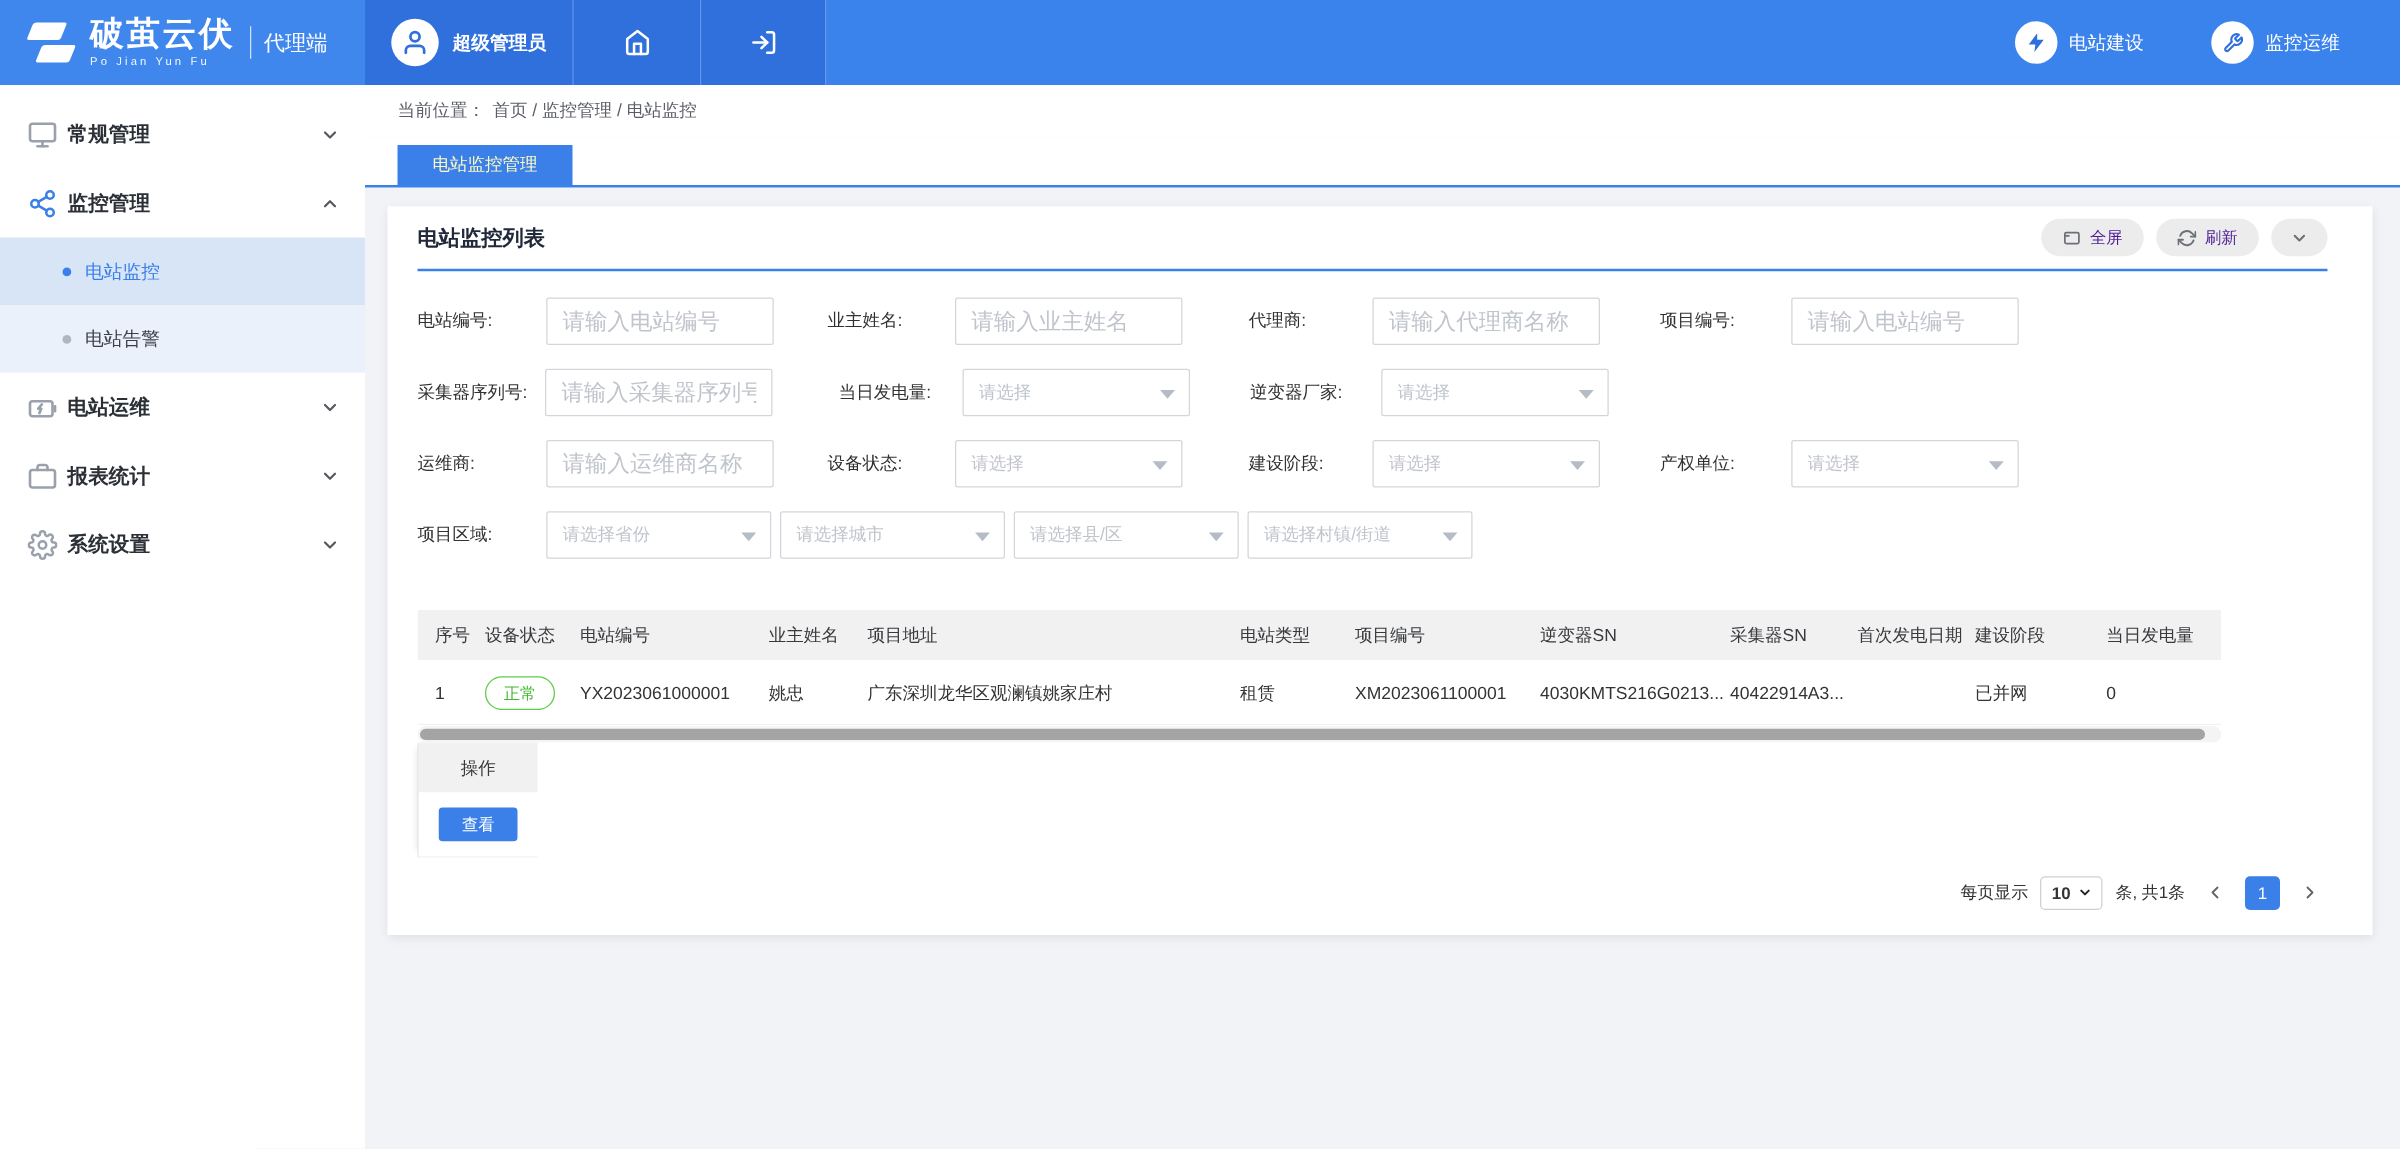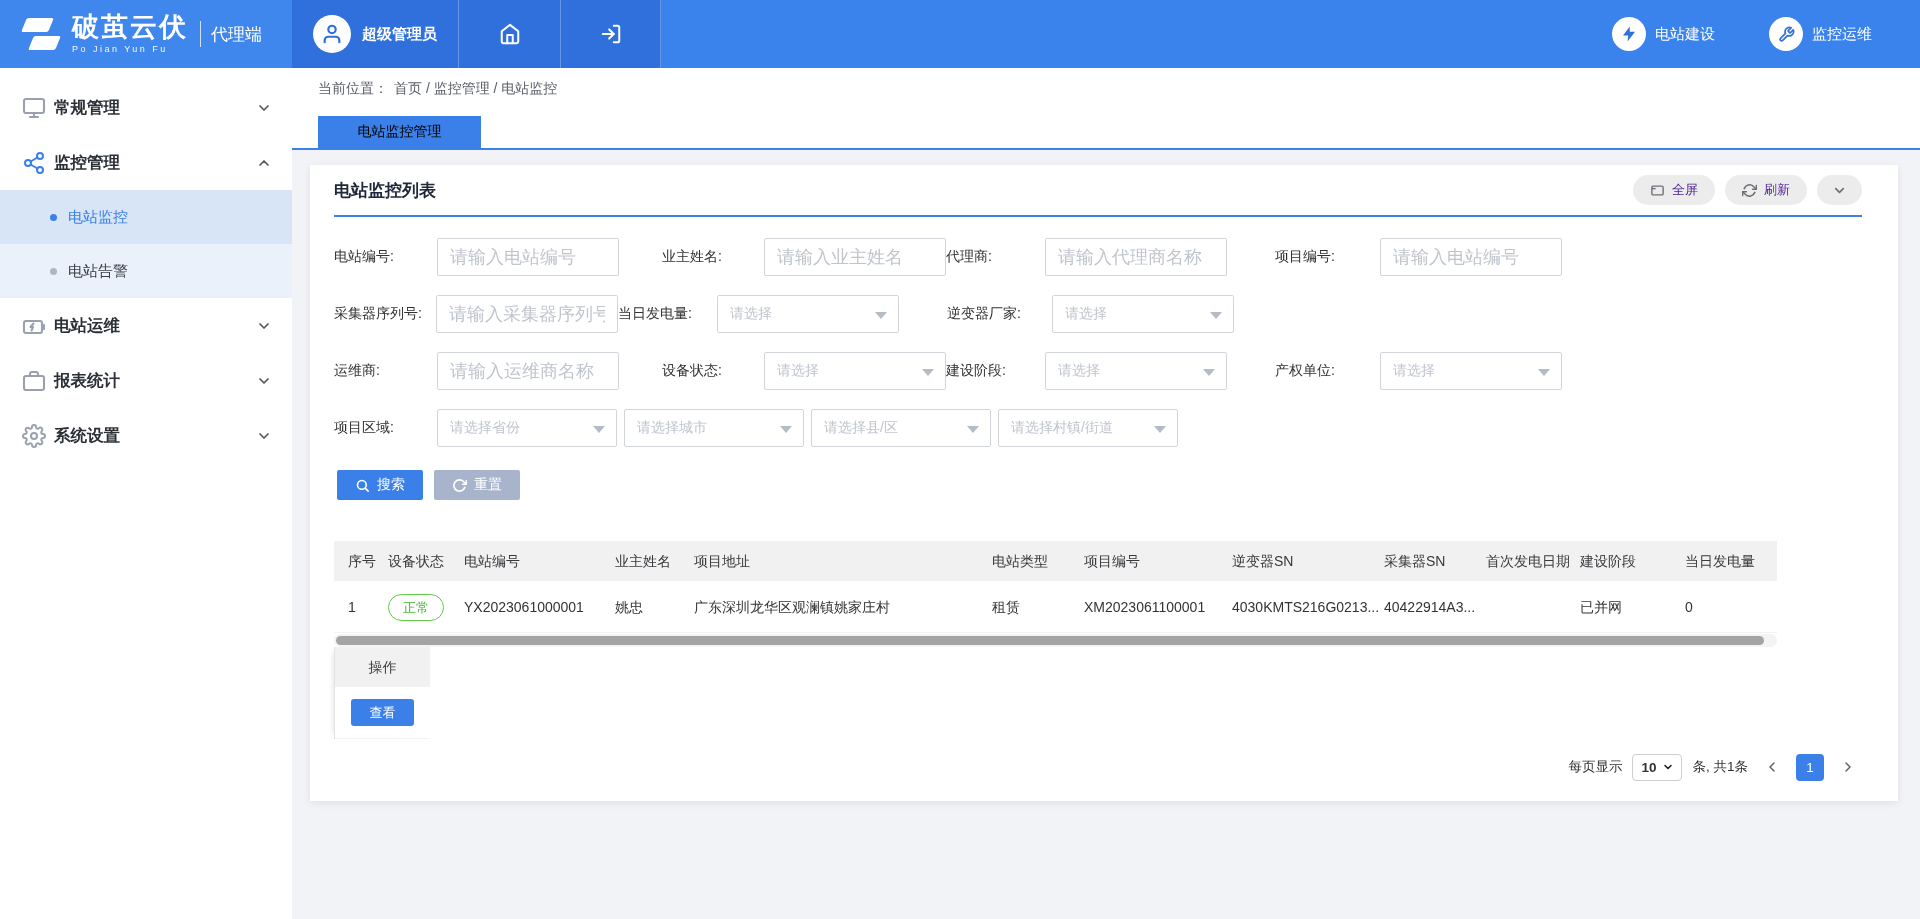--- a/index.html
+++ b/index.html
@@ -43,37 +43,37 @@
   .sub-item.active { background:#d8e5f7; }
   .sub-dot { position:absolute; left:50px; width:7px; height:7px; border-radius:50%; background:#aeb6c2; }
   .sub-item.active .sub-dot { background:#3a80e8; }
   .sub-label { margin-left:68px; font-size:15px; color:#3c4049; }
   .sub-item.active .sub-label { color:#3a80e8; }
 
   
   .main { position:absolute; top:68px; left:292px; width:1628px; height:851px; background:#f1f3f7; }
   .crumb-bar { height:42px; background:#fff; display:flex; align-items:center; padding-left:26px; font-size:14px; color:#5a5e66; gap:6px; }
   .tab-bar { height:40px; background:#fff; border-bottom:2px solid #3a80e8; position:relative; }
-  .tab { position:absolute; left:26px; bottom:0; width:163px; height:32px; background:#3a80e8; color:#000000; font-size:14px; display:flex; align-items:center; justify-content:center; cursor:pointer; }
+  .tab { position:absolute; left:26px; bottom:0; width:140px; height:32px; background:#3a80e8; color:#fef9c3; font-size:14px; display:flex; align-items:center; justify-content:center; cursor:pointer; }
 
   .card { margin:15px 22px 0 18px; background:#fff; box-shadow:0 2px 8px rgba(0,0,0,.08); padding:0 36px 20px 24px; }
   .card-head { height:52px; display:flex; align-items:center; justify-content:space-between; border-bottom:2px solid #3a80e8; }
   .card-title { font-size:17px; font-weight:700; color:#20293a; }
   .head-tools { display:flex; align-items:center; gap:10px; }
   .pill { height:30px; border-radius:15px; background:#ececec; border:none; display:flex; align-items:center; gap:7px; padding:0 17px; font-size:13px; color:#4c1d95; cursor:pointer; font-family:inherit; }
   .pill.chev-pill { padding:0 15px; }
   .pill svg { color:#6b6f76; }
 
   
   .filters { padding-top:2px; }
   .f-row { display:flex; align-items:center; margin-top:19px; }
   .fgroup { display:flex; align-items:center; }
   .flabel { font-size:14px; color:#303133; flex:none; }
   .lw1 { width:103px; } .lw2 { width:102px; } .lw3 { width:99px; } .lw4 { width:105px; }
-  .g1 { margin-right:43px; } .g2 { } .g3 { margin-right:48px; }
+  .g1 { margin-right:43px; } .g2 { margin-right:53px; } .g3 { margin-right:48px; }
   .finput { width:182px; height:38px; border:1px solid #d2d5da; border-radius:2px; padding:0 12px; font-size:18px; color:#333; font-family:inherit; outline:none; }
   .finput::placeholder { color:#c0c4cc; }
   .fselect { position:relative; width:182px; height:38px; border:1px solid #d2d5da; border-radius:2px; display:flex; align-items:center; padding:0 26px 0 12px; cursor:pointer; background:#fff; }
   .fselect .ph { font-size:14px; color:#c0c4cc; white-space:nowrap; overflow:hidden; }
   .tri { position:absolute; right:11px; top:16px; width:0; height:0; border-left:6px solid transparent; border-right:6px solid transparent; border-top:7px solid #b6bcc6; }
   .region-select { width:180px; margin-right:7px; }
 
   .btn-row { display:flex; align-items:center; gap:11px; margin-top:23px; padding-left:3px; }
   .btn { height:30px; border:none; border-radius:2px; color:#fff; font-size:14px; display:flex; align-items:center; gap:7px; padding:0 18px; cursor:pointer; font-family:inherit; }
   .btn-search { background:#3a80e8; }
@@ -372,36 +372,20 @@
               <span class="ph">请选择县/区</span>
               <span class="tri"></span>
             </div>
             <div class="fselect region-select">
               <span class="ph">请选择村镇/街道</span>
               <span class="tri"></span>
             </div>
           </div>
         </div>
 
-        <div class="btn-row">
-          <button class="btn btn-search">
-            <svg width="15" height="15" viewBox="0 0 24 24" fill="none" stroke="#fff" stroke-width="2.6" stroke-linecap="round">
-                <circle cx="11" cy="11" r="7"></circle>
-                <line x1="21" y1="21" x2="16.3" y2="16.3"></line>
-              </svg>
-            <span>搜索</span>
-          </button>
-          <button class="btn btn-reset">
-            <svg width="15" height="15" viewBox="0 0 24 24" fill="none" stroke="#fff" stroke-width="2.6" stroke-linecap="round" stroke-linejoin="round">
-                <polyline points="23 4 23 10 17 10"></polyline>
-                <path d="M20.49 15a9 9 0 1 1-2.13-9.36L23 10"></path>
-              </svg>
-            <span>重置</span>
-          </button>
-        </div>
       </div>
 
       <div class="table-wrap">
         <div class="t-scroll">
           <div class="t-head">
             <div class="cell c0">序号</div>
             <div class="cell c1">设备状态</div>
             <div class="cell c2">电站编号</div>
             <div class="cell c3">业主姓名</div>
             <div class="cell c4">项目地址</div>

